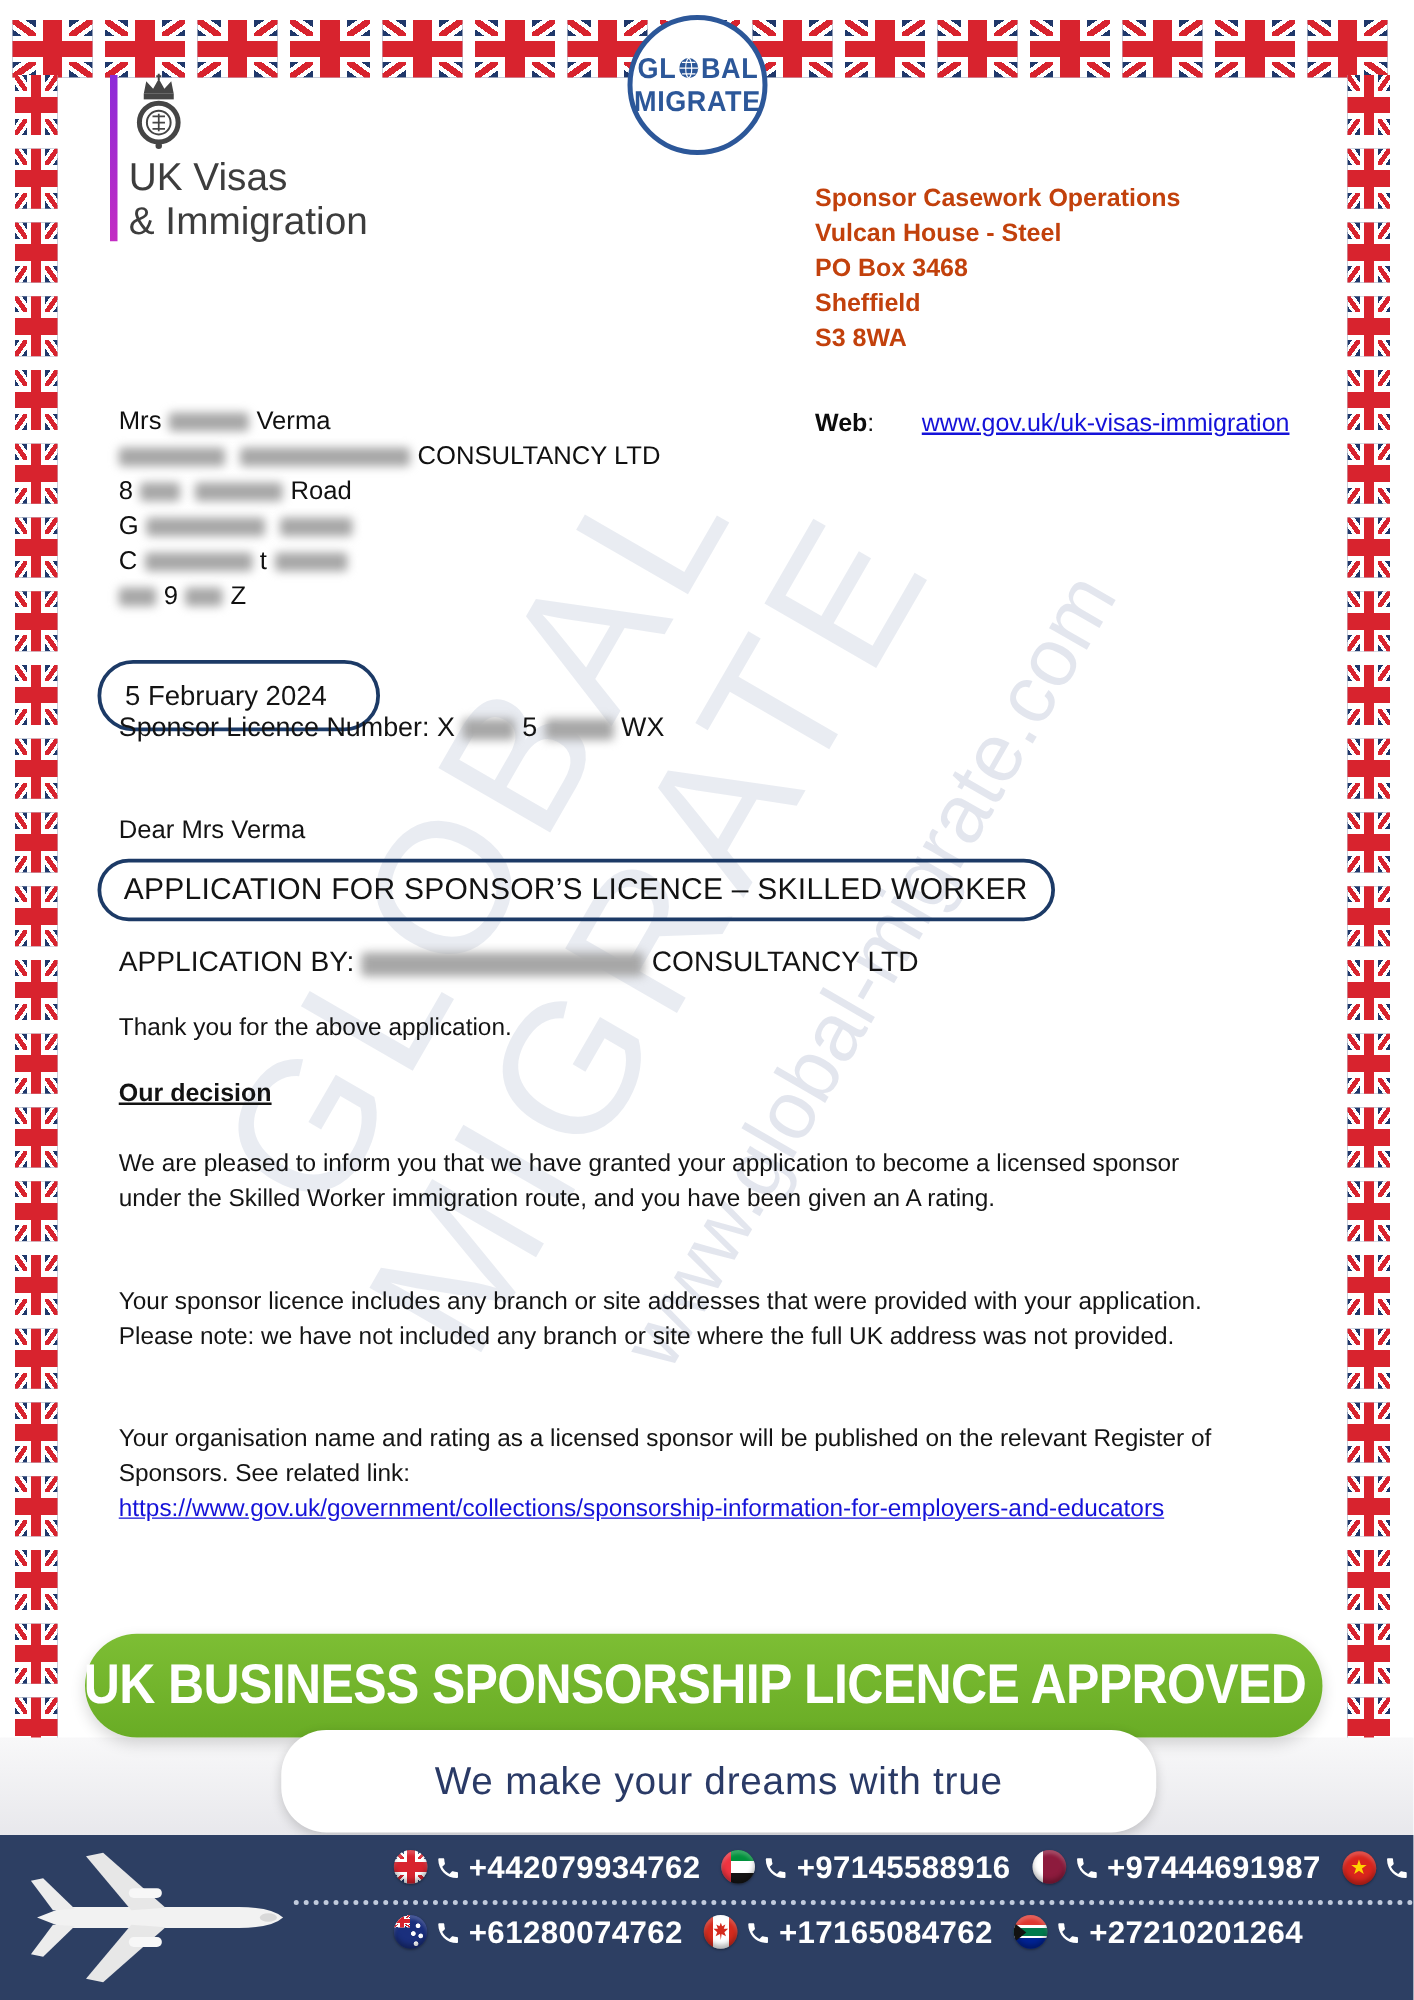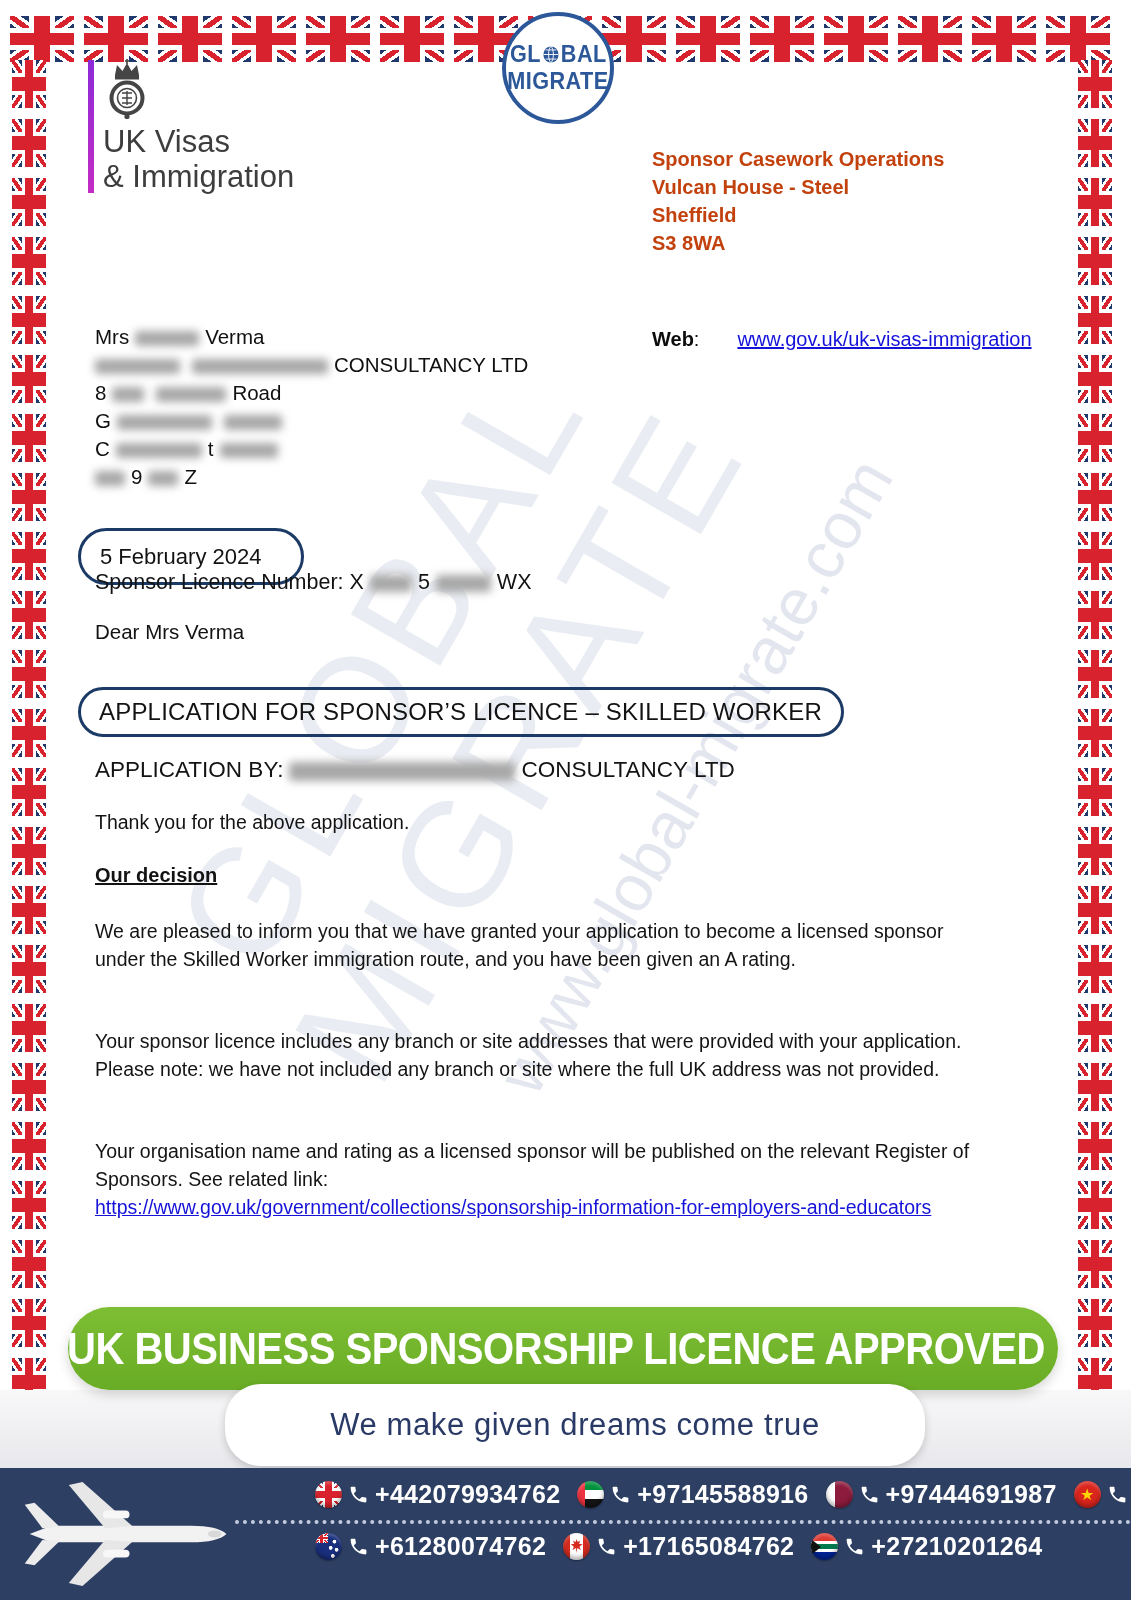--- a/index.html
+++ b/index.html
@@ -59,21 +59,21 @@
   .blur{display:inline-block;background:#a7a7a7;filter:blur(4px);border-radius:3px;
     height:15px;vertical-align:middle;margin:0 6px;}
 
   
   .pill{position:absolute;border:3px solid #1c3a66;border-radius:30px;box-sizing:border-box;
     display:flex;align-items:center;z-index:2;background:transparent;}
   .date-pill{left:78px;top:528px;width:226px;height:57px;padding-left:19px;font-size:22px;color:#131313;}
   .heading-pill{left:78px;top:687px;width:766px;height:50px;padding-left:18px;font-size:24px;
     letter-spacing:.2px;color:#131313;white-space:nowrap;}
   .licence{position:absolute;left:95px;top:570px;z-index:2;font-size:21.5px;}
-  .salutation{position:absolute;left:95px;top:620px;z-index:2;font-size:20.5px;}
+  .salutation{position:absolute;left:95px;top:652px;z-index:2;font-size:20.5px;}
   .app-by{position:absolute;left:95px;top:757px;z-index:2;font-size:22.5px;}
   .app-by .blur{height:19px;width:226px;}
   .thanks{position:absolute;left:95px;top:811px;z-index:2;font-size:19.5px;}
   .decision{position:absolute;left:95px;top:864px;z-index:2;font-size:20px;font-weight:700;text-decoration:underline;}
   .para{position:absolute;left:95px;width:897px;z-index:2;font-size:19.5px;line-height:28px;color:#141414;}
   .p1{top:917px;} .p2{top:1027px;} .p3{top:1137px;}
   .para a{overflow-wrap:anywhere;}
 
   
   .banner{position:absolute;left:68px;top:1307px;width:990px;height:83px;border-radius:42px;z-index:3;
@@ -89,21 +89,21 @@
     border-radius:36px;display:flex;align-items:center;justify-content:center;
     box-shadow:0 3px 9px rgba(0,0,0,.18);}
   .tagline span{font-size:31px;color:#2a3a66;letter-spacing:.6px;}
 
   
   .footer{position:absolute;left:0;top:1468px;width:100%;height:132px;background:#2d3f63;z-index:4;}
   .dotline{position:absolute;left:235px;top:52px;right:0;border-top:4px dotted rgba(220,228,242,.85);}
   .plane{position:absolute;left:12px;top:2px;}
   .prow{position:absolute;left:315px;display:flex;align-items:center;gap:17px;}
   .r1{top:12px;} .r2{top:64px;}
-  .pe{display:flex;align-items:center;gap:6px;}
+  .pe{display:flex;gap:6px;}
   .pn{color:#fff;font-size:25px;font-weight:600;letter-spacing:.3px;white-space:nowrap;}
   .ph{display:flex;align-items:center;}
 
   
   .cf{width:27px;height:27px;border-radius:50%;display:block;position:relative;overflow:hidden;flex:none;
     box-shadow:inset 0 -3px 4px rgba(0,0,0,.30), inset 0 3px 3px rgba(255,255,255,.22), 0 1px 2px rgba(0,0,0,.35);}
   .cf-ae{background-image:
       linear-gradient(to right,#ef3340 0 30%, rgba(0,0,0,0) 30%),
       linear-gradient(to bottom,#00913c 0 34%, #fff 34% 67%, #151515 67%);}
   .cf-qa{background:linear-gradient(to right,#fff 0 32%, #8d1b3d 32%);}
@@ -230,20 +230,21 @@
       <path d="M18 35 h10 M18 40 h10 M18 45 h10 M23 33 v14" stroke="#454545" stroke-width="1.4"></path>
       <circle cx="23" cy="58.5" r="2.6" fill="#454545"></circle>
     </svg>
     <div class="t1">UK Visas</div>
     <div class="t2">&amp; Immigration</div>
   </div>
 
   <div class="sender">
     <div>Sponsor Casework Operations</div>
     <div>Vulcan House - Steel</div>
+    <div>PO Box 3468</div>
     <div>Sheffield</div>
     <div>S3 8WA</div>
   </div>
   <div class="webline">
     <span class="lbl">Web</span><span>:</span><a class="link" href="#">www.gov.uk/uk-visas-immigration</a>
   </div>
 
   <div class="recipient">
     <div><span>Mrs</span><span class="blur" style="width:64px"></span><span>Verma</span></div>
     <div><span class="blur" style="width:85px;margin-left:0"></span><span class="blur" style="width:136px"></span><span>CONSULTANCY LTD</span></div>
@@ -291,21 +292,21 @@
         <path d="M18.4 1.6 l.45 1.2 1.2.45 -1.2.45 -.45 1.2 -.45-1.2 -1.2-.45 1.2-.45 z"></path>
         <path d="M27.6 8.6 v2.4 M26.4 9.8 h2.4"></path>
         <path d="M15.9 5.2 v1.8 M15 6.1 h1.8"></path>
       </g>
     </svg>
   </div>
 
   <div class="midband"></div>
 
   <div class="tagline">
-    <span>We make given dreams come true</span>
+    <span>We make your dreams with true</span>
   </div>
 
   <div class="footer">
     <div class="dotline"></div>
     <svg class="plane" width="235" height="128" viewBox="0 0 240 130">
       <path d="M18 65 L40 56.5 H183 Q210 56.5 219 65 Q210 73.5 183 73.5 H40 Z" fill="#f2f2f2"></path>
       <path d="M95 59 L58 15 L72 12 L123 57 Z" fill="#e7e7e7"></path>
       <path d="M95 71 L58 115 L72 118 L123 73 Z" fill="#e7e7e7"></path>
       <path d="M31 59 L13 35 L23 33 L49 58 Z" fill="#ececec"></path>
       <path d="M31 71 L13 95 L23 97 L49 72 Z" fill="#ececec"></path>

